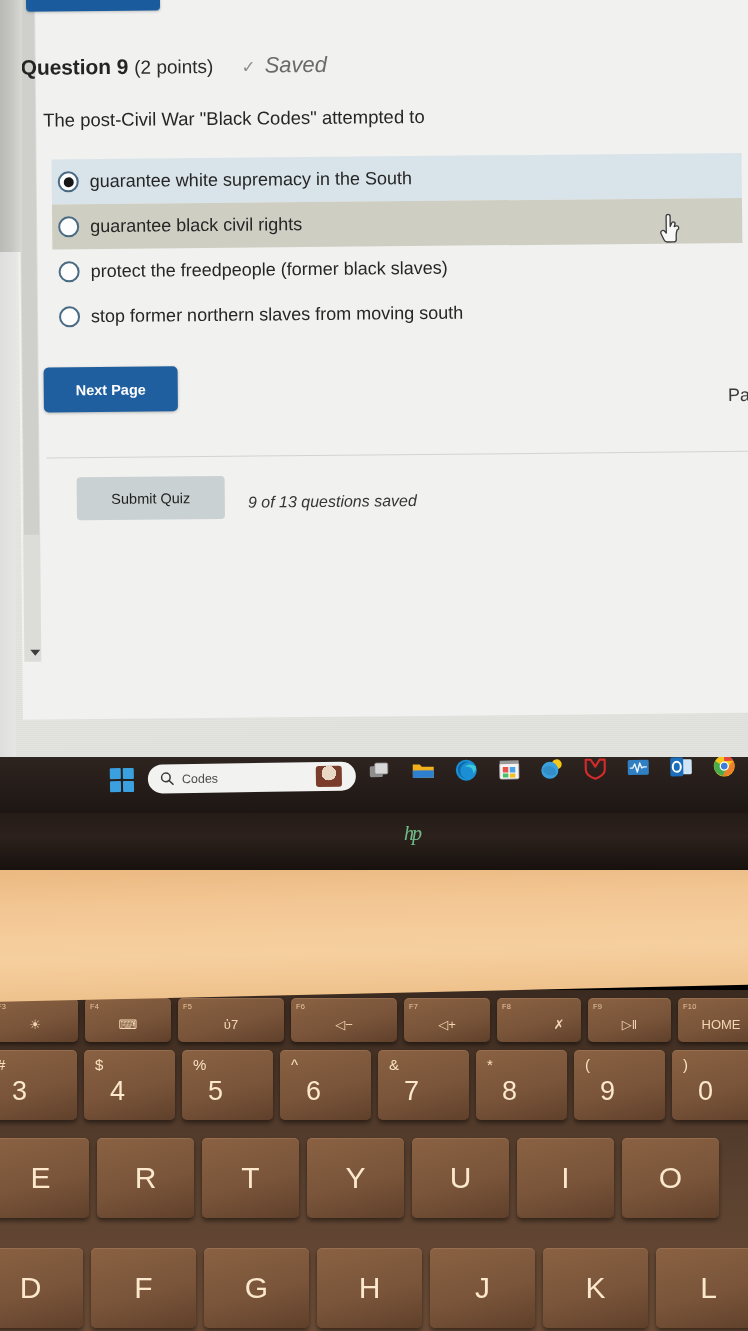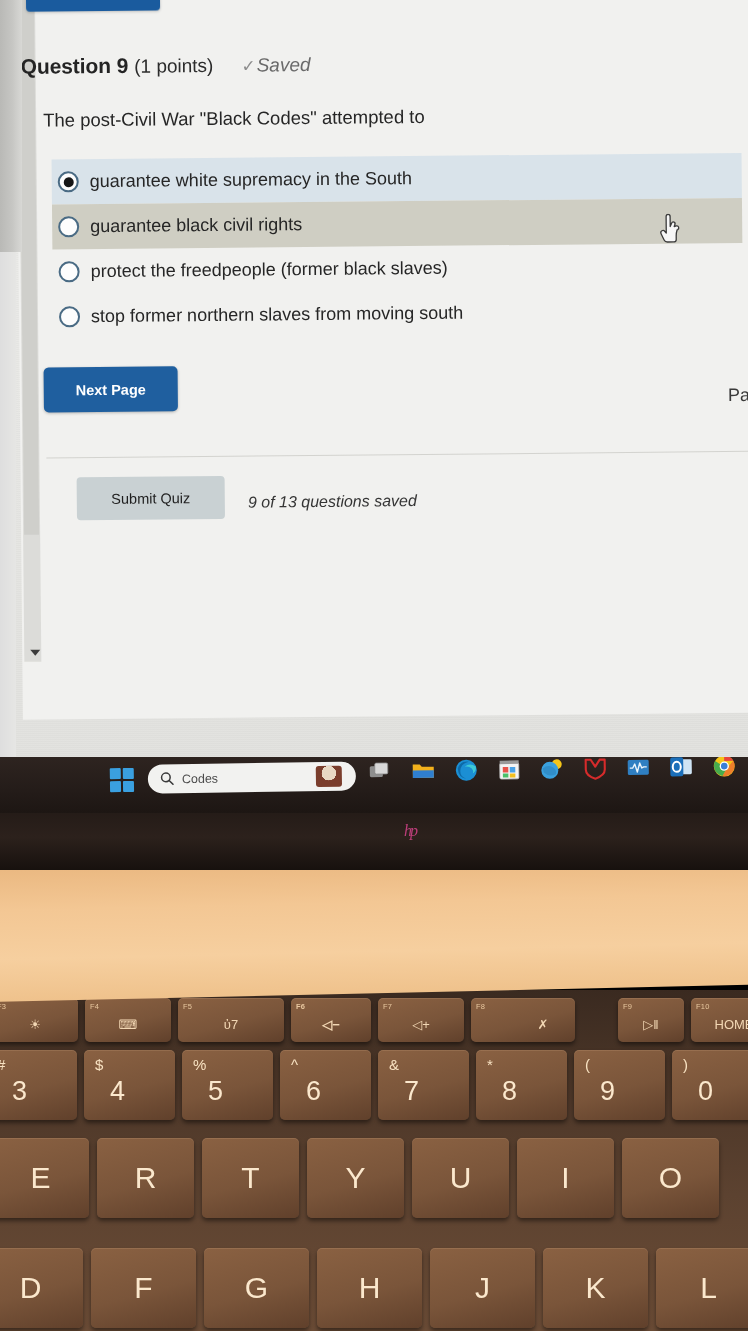--- a/index.html
+++ b/index.html
@@ -69,21 +69,21 @@
   }
 
   .q-head{
     position:absolute; left:20px; top:55px; z-index:9;
     display:flex; align-items:baseline; gap:0;
     white-space:nowrap;
   }
   .q-title{ font-size:21px; font-weight:bold; color:#242424; letter-spacing:-.1px;}
   .q-points{ font-size:19px; color:#2c2c2c; margin-left:6px;}
   .q-check{ font-size:17px; color:#8d8d8d; margin-left:28px;}
-  .q-saved{ font-size:19px; color:#6a6a6a; font-style:italic; margin-left:1px;}
+  .q-saved{ font-size:22px; color:#6a6a6a; font-style:italic; margin-left:9px;}
 
   .q-text{
     position:absolute; left:42px; top:110px; z-index:9;
     font-size:18.5px; color:#262626; white-space:nowrap;
   }
 
   .options{ position:absolute; left:50px; top:160px; width:690px; z-index:9;}
   .opt{
     display:flex; align-items:center; gap:11px;
     height:45px; padding-left:6px; font-size:18px; color:#262626;
@@ -155,21 +155,21 @@
   .tb-ic{ width:25px;height:25px; position:relative; flex:none;}
 
   
   #bezel{
     position:absolute; left:0; top:810px; width:748px; height:60px;
     background:linear-gradient(180deg,#241b17 0%,#2c211c 45%,#17110e 100%);
     z-index:19;
   }
   .hp-logo{
     position:absolute; left:404px; top:822px; z-index:21;
-    color:#ec4899; font-size:16px; font-style:italic; letter-spacing:-2px;
+    color:#86efac; font-size:20px; font-style:italic; letter-spacing:-2px;
     opacity:.75; font-family:"Liberation Serif", serif;
   }
   #palmrest{
     position:absolute; left:-10px; top:862px; width:770px; height:140px;
     background:linear-gradient(180deg,#e9b67e 0%,#f3c794 35%,#f6cf9f 70%,#efc28c 100%);
     transform:rotate(-1.3deg); transform-origin:0 0; z-index:18;
   }
   #kbdeck{
     position:absolute; left:0; top:990px; width:748px; height:341px;
     background:linear-gradient(180deg,#3a2a20 0%,#4a3527 25%,#5c4230 60%,#6b4c36 100%);
@@ -205,21 +205,21 @@
       <div id="page-white"></div>
 
       <div class="scroll-track"></div>
       <div class="scroll-thumb"></div>
       <div class="scroll-arrow"></div>
 
       <div class="top-next-btn">Next Page</div>
 
       <div class="q-head">
         <span class="q-title">Question 9</span>
-        <span class="q-points">(1 points)</span>
+        <span class="q-points">(2 points)</span>
         <span class="q-check">✓</span>
         <span class="q-saved">Saved</span>
       </div>
 
       <div class="q-text">The post-Civil War "Black Codes" attempted to</div>
 
       <div class="options" id="options">
           <div class="opt sel">
             <span class="radio on">
               <span class="dot"></span>
@@ -360,33 +360,33 @@
           <span class="gl">☀</span>
         </div>
         <div class="key fkey" style="width: 86px; text-align: right;">
           <span class="fn">F4</span>
           <span class="gl">⌨</span>
         </div>
         <div class="key fkey" style="width: 106px;">
           <span class="fn">F5</span>
           <span class="gl">ὐ7</span>
         </div>
-        <div class="key fkey" style="width: 80px; font-weight: bold;">
+        <div class="key fkey" style="width: 106px;">
           <span class="fn">F6</span>
           <span class="gl">◁−</span>
         </div>
         <div class="key fkey" style="width: 86px;">
           <span class="fn">F7</span>
           <span class="gl">◁+</span>
         </div>
-        <div class="key fkey" style="width: 104px; padding-left: 40px;">
+        <div class="key fkey" style="width: 84px; padding-left: 40px;">
           <span class="fn">F8</span>
           <span class="gl">✗</span>
         </div>
-        <div class="key fkey" style="width: 66px; margin-left: 36px;">
+        <div class="key fkey" style="width: 83px;">
           <span class="fn">F9</span>
           <span class="gl">▷‖</span>
         </div>
         <div class="key fkey" style="width: 86px;">
           <span class="fn">F10</span>
           <span class="gl">HOME</span>
         </div>
         <div class="key fkey" style="width: 86px;">
           <span class="fn">F11</span>
         </div>

